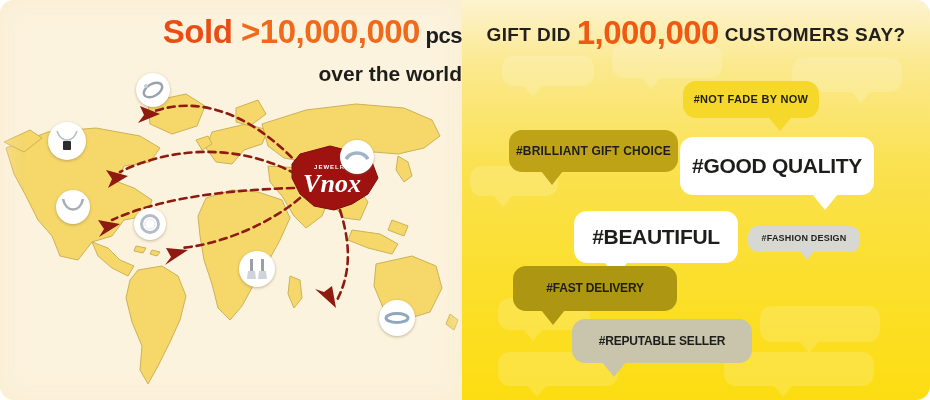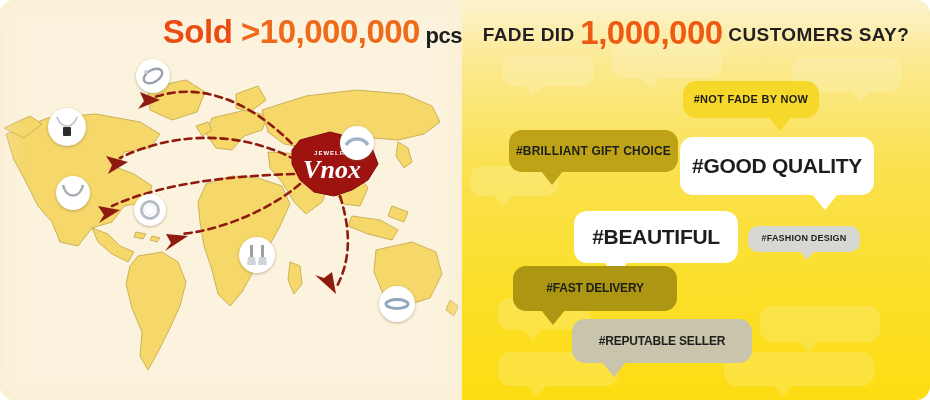--- a/index.html
+++ b/index.html
@@ -13,21 +13,21 @@
     box-shadow:inset 0 0 26px rgba(250,236,205,.9);pointer-events:none;}
 
   .headline{position:absolute;left:0;right:0;top:12px;text-align:right;z-index:6;}
   .headline-1{font-size:33px;font-weight:bold;letter-spacing:-.5px;line-height:40px;
      white-space:nowrap;}
   .hl-red{color:#ea4d14;}
   .hl-orange{color:#ef6a1b;}
   .hl-black{color:#1d1d1b;font-size:22px;}
   .headline-2{font-size:21px;font-weight:bold;color:#1d1d1b;margin-top:6px;}
 
-  .map-wrap{position:absolute;left:0;top:56px;width:386px;height:330px;}
+  .map-wrap{position:absolute;left:0;top:70px;width:386px;height:330px;}
   .map-svg{position:absolute;left:0;top:0;}
 
   
   .badge{position:absolute;border-radius:50%;background:#ffffff;
      box-shadow:0 1px 3px rgba(120,100,60,.45);display:flex;
      align-items:center;justify-content:center;overflow:hidden;z-index:4;}
   .badge svg{display:block;}
 
   
   .right-panel{position:relative;width:468px;height:400px;overflow:hidden;
@@ -54,20 +54,21 @@
 <body>
 
 <div class="banner">
 
   <div class="left-panel">
 
     <div class="headline">
       <div class="headline-1">
         <span class="hl-red">Sold </span><span class="hl-orange">&gt;10,000,000</span><span class="hl-black"> pcs</span>
       </div>
+      <div class="headline-2">over the world</div>
     </div>
 
     <div class="map-wrap">
       <svg class="map-svg" width="462" height="330" viewBox="0 0 462 330">
         <g fill="#f5d76a" stroke="#cbb257" stroke-width="1" stroke-linejoin="round">
 
           <path d="M148,32 L186,24 L205,36 L197,56 L172,64 L150,54 Z"></path>
 
           <path d="M6,78 L48,62 L96,58 L140,66 L160,78 L150,92 L124,96 L118,112
                    L134,118 L152,130 L146,146 L124,150 L112,166 L92,172 L78,190
@@ -177,21 +178,21 @@
         <svg width="30" height="30" viewBox="0 0 30 30">
             <ellipse cx="15" cy="15" rx="11" ry="4.5" fill="none" stroke="#8fa8bd" stroke-width="3"></ellipse>
           </svg>
       </div>
     </div>
   </div>
 
   <div class="right-panel">
 
     <div class="rp-title">
-      <span class="t-dark">FADE DID </span><span class="t-num">1,000,000</span><span class="t-dark"> CUSTOMERS SAY?</span>
+      <span class="t-dark">GIFT DID </span><span class="t-num">1,000,000</span><span class="t-dark"> CUSTOMERS SAY?</span>
     </div>
 
     <div class="ghost" style="left:40px;top:56px;width:92px;height:30px;">
         <i class="tail" style="left:22px;"></i>
       </div>
     <div class="ghost" style="left:150px;top:44px;width:110px;height:34px;">
         <i class="tail" style="left:30px;"></i>
       </div>
     <div class="ghost" style="left:330px;top:58px;width:110px;height:34px;">
         <i class="tail" style="left:60px;"></i>

